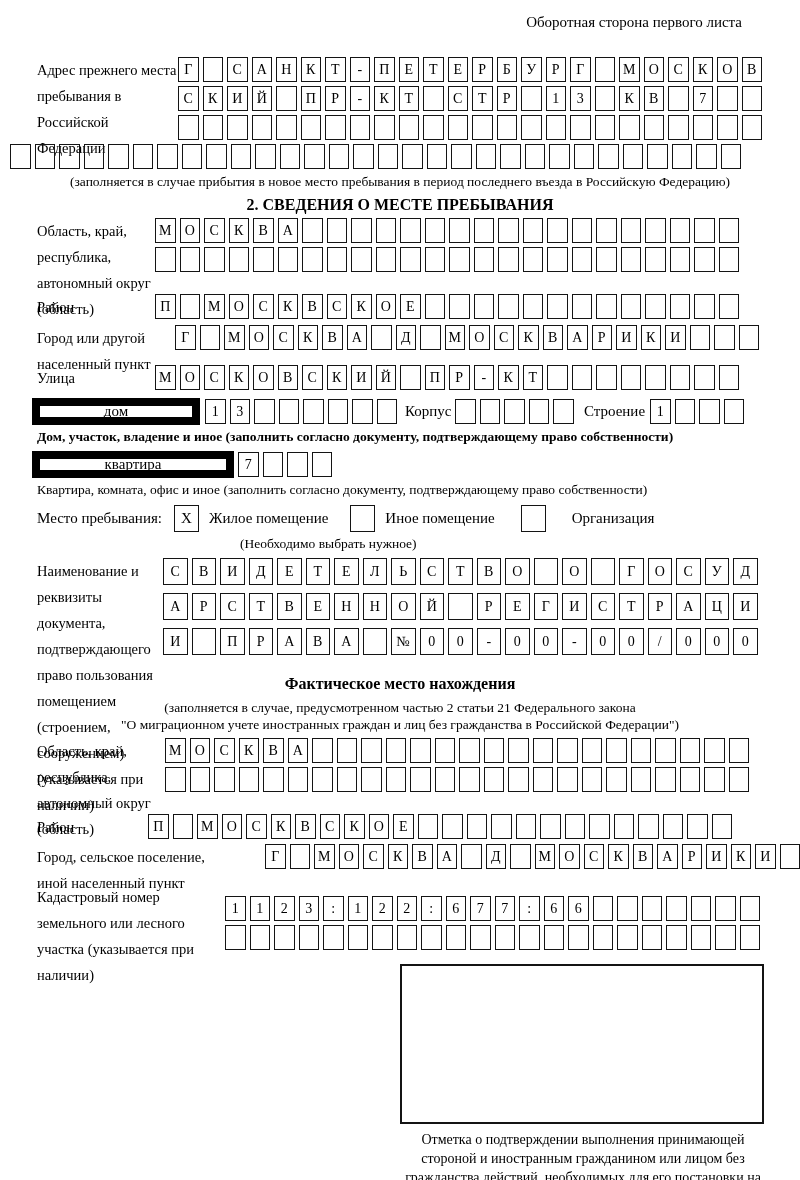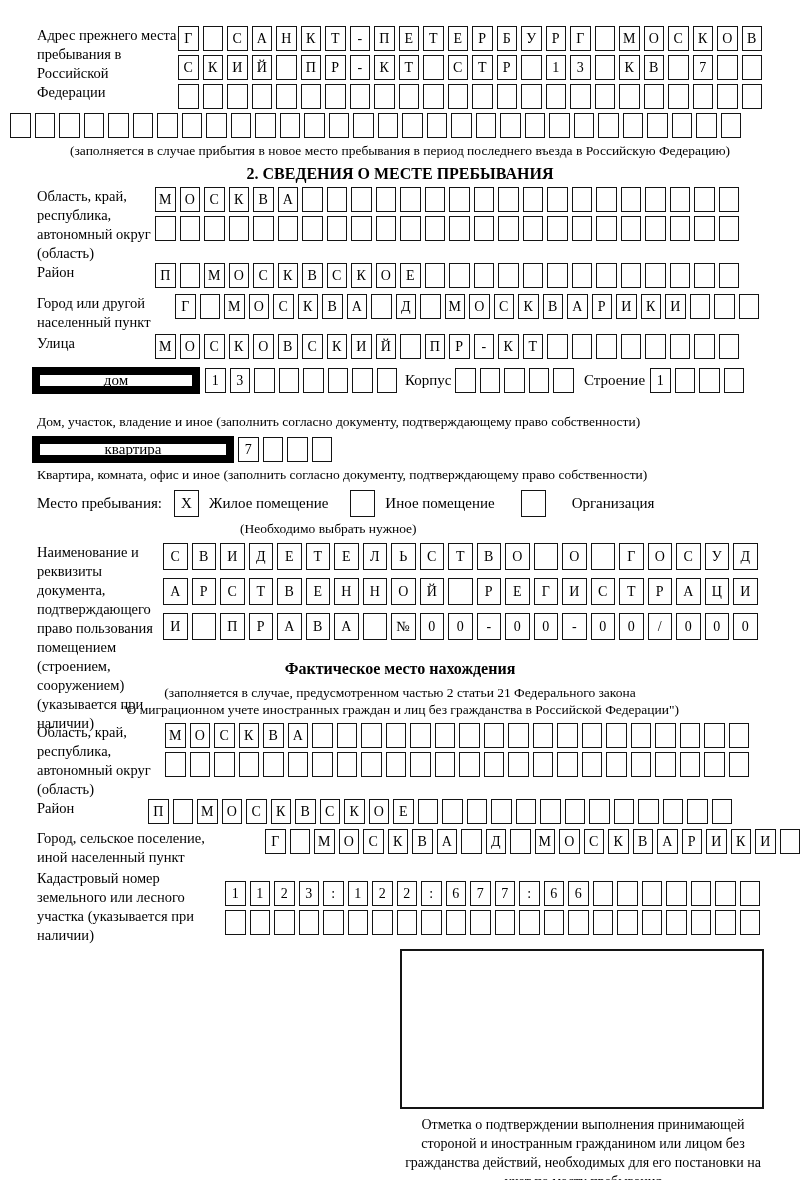--- a/index.html
+++ b/index.html
@@ -5,21 +5,21 @@
   * { margin:0; padding:0; box-sizing:border-box; }
   html,body { background:#fff; }
   .page {
     position:relative; width:800px; height:1180px; margin:0 auto;
     background:#fff; color:#000; overflow:hidden;
     font-family:"Liberation Serif","DejaVu Serif",serif;
     font-size:15px;
   }
   .backside-note { margin-top:14px; padding-right:58px; text-align:right; font-size:15px; }
   .field { display:flex; align-items:flex-start; }
-  .label { font-size:14.5px; line-height:19px; flex:0 0 auto; }
+  .label { font-size:14.5px; line-height:26px; flex:0 0 auto; }
   .rows { display:flex; flex-direction:column; gap:4px; }
   .grid { display:flex; gap:4px; }
   .cell {
     flex:0 0 auto; width:20.5px; height:25px; border:1.6px solid #141414;
     display:flex; align-items:center; justify-content:center;
     font-size:14px; line-height:1;
   }
   .big .cell { width:24.5px; height:27px; }
   .caption { font-size:13.5px; line-height:17px; }
   .center { text-align:center; }
@@ -35,20 +35,21 @@
   }
   .staytype { display:flex; align-items:center; }
   .stamp-box { border:2px solid #141414; width:364px; height:160px; margin-left:400px; }
   .stamp-caption { margin-left:398px; width:370px; text-align:center; font-size:14px; line-height:19px; }
 </style>
 </head>
 <body>
 
 <div class="page">
 
+  <div class="backside-note">Оборотная сторона первого листа</div>
 
   <div class="field" style="margin-top:26px; height:83px;">
     <div class="label" style="margin-left:37px; width:141px;">Адрес прежнего места пребывания в Российской Федерации</div>
     <div class="rows">
       <div class="grid">
           <div class="cell">Г</div>
           <div class="cell"></div>
           <div class="cell">С</div>
           <div class="cell">А</div>
           <div class="cell">Н</div>
@@ -331,21 +332,21 @@
         <div class="cell"></div>
       </div>
     <div class="inline-label" style="margin-left:10px;">Строение</div>
     <div class="grid" style="margin-left:5px;">
         <div class="cell">1</div>
         <div class="cell"></div>
         <div class="cell"></div>
         <div class="cell"></div>
       </div>
   </div>
-  <div class="caption" style="margin-left:37px; margin-top:19px;">Дом, участок, владение и иное (заполнить согласно документу, подтверждающему право собственности)</div>
+  <div class="caption" style="margin-left:37px; margin-top:3px;font-weight:bold;">Дом, участок, владение и иное (заполнить согласно документу, подтверждающему право собственности)</div>
 
   <div class="field" style="margin-top:6px; height:27px; align-items:center;">
     <div class="widebox" style="margin-left:32px; width:202px;">квартира</div>
     <div class="grid" style="margin-left:4px;">
         <div class="cell">7</div>
         <div class="cell"></div>
         <div class="cell"></div>
         <div class="cell"></div>
       </div>
   </div>

